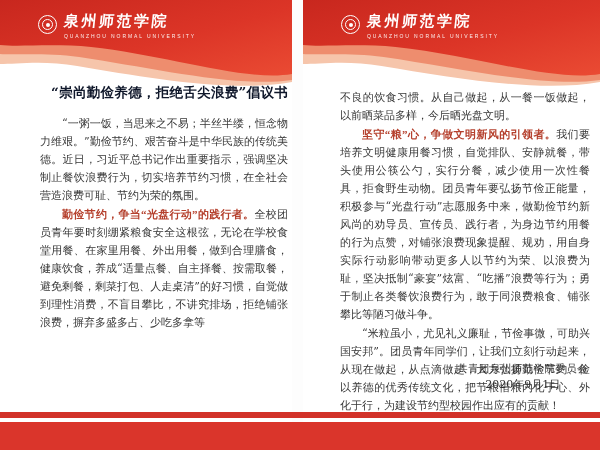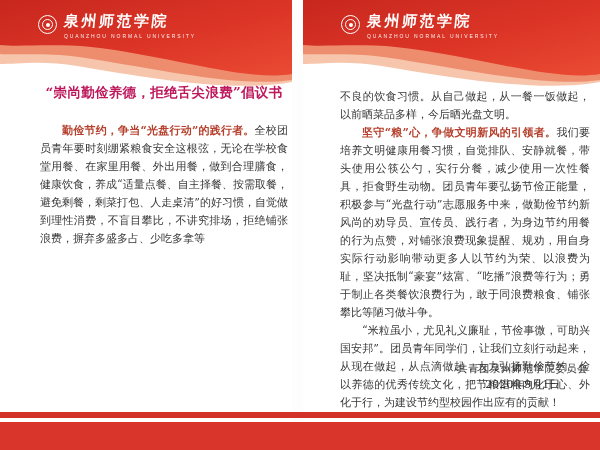--- a/index.html
+++ b/index.html
@@ -23,26 +23,26 @@
           display:flex; align-items:center; justify-content:center; }
   .seal-dot { width:4px; height:4px; background:#ffffff; border-radius:50%; }
   .uni-cn { color:#ffffff; font-size:15px; font-weight:bold; letter-spacing:2.5px;
             transform:skewX(-6deg); line-height:17px; white-space:nowrap; }
   .uni-en { color:rgba(255,255,255,0.92); font-size:5px; letter-spacing:1.9px;
             font-family:"Liberation Sans",sans-serif; margin-top:3px; white-space:nowrap; }
 
   
   .body-l { position:absolute; left:40px; width:248px; top:84px; }
   .body-r { position:absolute; left:37px; width:250px; top:88px; }
-  .doc-title { font-size:13.5px; font-weight:bold; color:#be185d; text-align:center;
-               letter-spacing:0.3px; margin-bottom:20px; white-space:nowrap; }
+  .doc-title { font-size:13.5px; font-weight:bold; color:#0f172a; text-align:right;
+               letter-spacing:0.3px; margin-bottom:12px; white-space:nowrap; }
   .salutation { color:#b5402d; font-weight:bold; font-size:10.4px; line-height:15px; margin-bottom:2px; }
   .para { font-size:11px; line-height:18px; color:#373737; text-align:justify;
           text-indent:2em; }
-  .para .lead { color:#b5402d; font-weight:bold; }
+  .para .lead { color:#b5402d; font-weight:bold;font-family:Liberation Serif, serif; }
   .no-indent { text-indent:0; }
 
   
   .signature { position:absolute; right:12px; top:360px; text-align:center; color:#2f2f2f; }
   .sig-org  { font-size:10.4px; line-height:16px; letter-spacing:0.5px; }
   .sig-date { font-size:11px; line-height:17px; }
 
   
   .footer-stripe { position:absolute; left:0; right:0; top:412px; height:6px; background:#d23229; }
   .footer-band   { position:absolute; left:0; right:0; top:422px; height:28px; background:#da352b; }
@@ -74,20 +74,21 @@
         </div>
         <div>
           <div class="uni-cn">泉州师范学院</div>
           <div class="uni-en">QUANZHOU NORMAL UNIVERSITY</div>
         </div>
       </div>
     </div>
 
     <div class="body-l">
       <div class="doc-title">“崇尚勤俭养德，拒绝舌尖浪费”倡议书</div>
+      <p class="para"><span class="lead"></span><span>“一粥一饭，当思来之不易；半丝半缕，恒念物力维艰。”勤俭节约、艰苦奋斗是中华民族的传统美德。近日，习近平总书记作出重要指示，强调坚决制止餐饮浪费行为，切实培养节约习惯，在全社会营造浪费可耻、节约为荣的氛围。</span></p>
       <p class="para"><span class="lead">勤俭节约，争当“光盘行动”的践行者。</span><span>全校团员青年要时刻绷紧粮食安全这根弦，无论在学校食堂用餐、在家里用餐、外出用餐，做到合理膳食，健康饮食，养成“适量点餐、自主择餐、按需取餐，避免剩餐，剩菜打包、人走桌清”的好习惯，自觉做到理性消费，不盲目攀比，不讲究排场，拒绝铺张浪费，摒弃多盛多占、少吃多拿等</span></p>
     </div>
   </div>
 
   <div class="page page-right">
     <div class="header">
       <svg viewBox="0 0 295 92" preserveAspectRatio="none">
         <defs>
           <linearGradient id="grad-r" x1="0" y1="0" x2="1" y2="1">
             <stop offset="0" stop-color="#c8271e"></stop>

